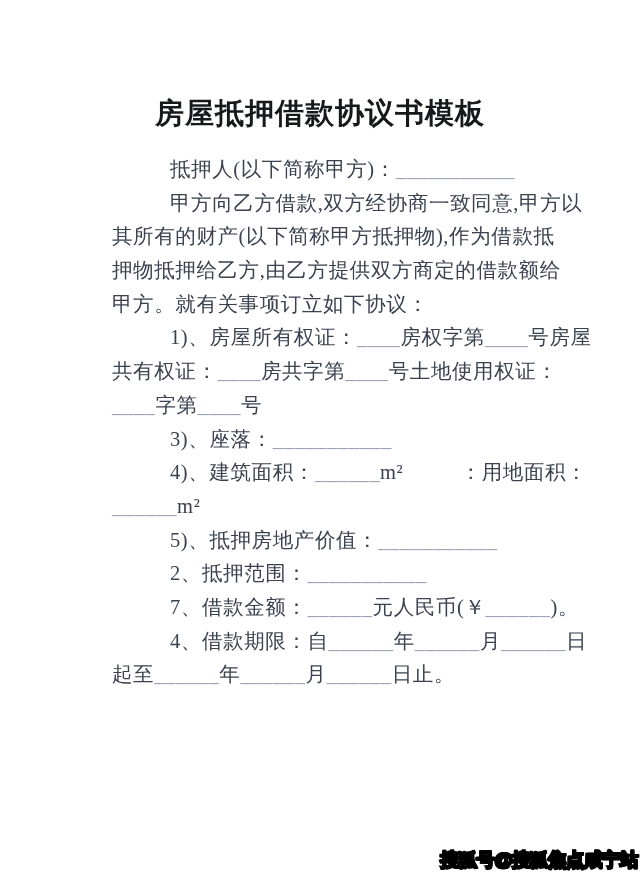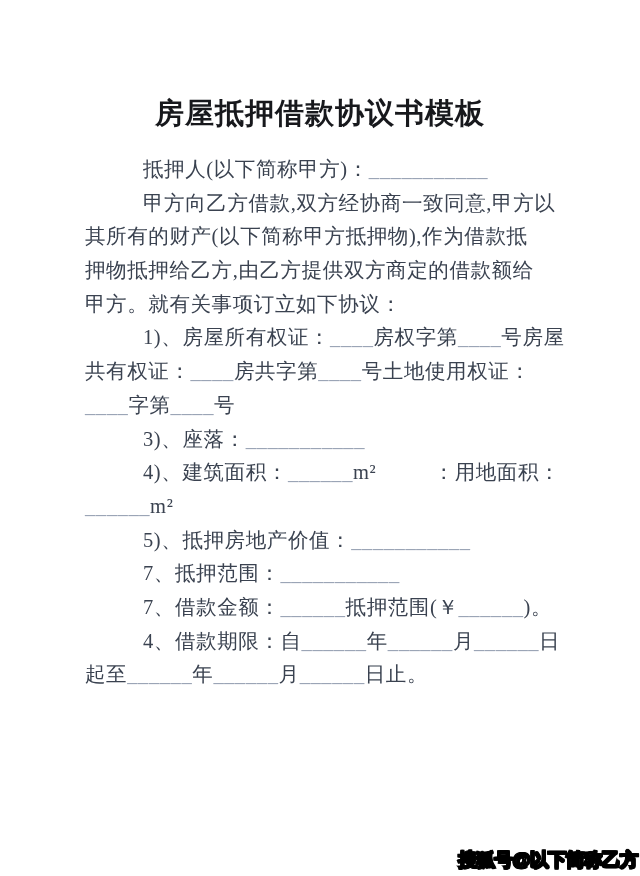--- a/index.html
+++ b/index.html
@@ -38,20 +38,21 @@
     left: 85px;
     width: 468px;
     color: var(--body-text, #3a4250);
     font-size: 20.5px;
     letter-spacing: 0.6px;
     line-height: 33.7px;
   }
   .line {
     height: 33.7px;
     white-space: nowrap;
+    margin-left: 27px;
   }
   .line.indent {
     padding-left: 58px;
   }
   .blank {
     color: var(--blank-line, #96a0b2);
     font-weight: 400;
   }
   .watermark {
     position: absolute;
@@ -87,20 +88,20 @@
       <div class="line"><span>其所有的财产(以下简称甲方抵押物),作为借款抵</span></div>
       <div class="line"><span>押物抵押给乙方,由乙方提供双方商定的借款额给</span></div>
       <div class="line"><span>甲方。就有关事项订立如下协议：</span></div>
       <div class="line indent"><span>1)、房屋所有权证：</span><span class="blank">____</span><span>房权字第</span><span class="blank">____</span><span>号房屋</span></div>
       <div class="line"><span>共有权证：</span><span class="blank">____</span><span>房共字第</span><span class="blank">____</span><span>号土地使用权证：</span></div>
       <div class="line"><span class="blank">____</span><span>字第</span><span class="blank">____</span><span>号</span></div>
       <div class="line indent"><span>3)、座落：</span><span class="blank">___________</span></div>
       <div class="line indent"><span>4)、建筑面积：</span><span class="blank">______</span><span>m²&nbsp;&nbsp;&nbsp;&nbsp;&nbsp;&nbsp;&nbsp;&nbsp;&nbsp;&nbsp;：用地面积：</span></div>
       <div class="line"><span class="blank">______</span><span>m²</span></div>
       <div class="line indent"><span>5)、抵押房地产价值：</span><span class="blank">___________</span></div>
-      <div class="line indent"><span>7、抵押范围：</span><span class="blank">___________</span></div>
-      <div class="line indent"><span>7、借款金额：</span><span class="blank">______</span><span>抵押范围(￥</span><span class="blank">______</span><span>)。</span></div>
+      <div class="line indent"><span>2、抵押范围：</span><span class="blank">___________</span></div>
+      <div class="line indent"><span>7、借款金额：</span><span class="blank">______</span><span>元人民币(￥</span><span class="blank">______</span><span>)。</span></div>
       <div class="line indent"><span>4、借款期限：自</span><span class="blank">______</span><span>年</span><span class="blank">______</span><span>月</span><span class="blank">______</span><span>日</span></div>
       <div class="line"><span>起至</span><span class="blank">______</span><span>年</span><span class="blank">______</span><span>月</span><span class="blank">______</span><span>日止。</span></div>
     </div>
 
-  <div class="watermark">搜狐号@以下简称乙方</div>
+  <div class="watermark">搜狐号@搜狐焦点咸宁站</div>
 </div>
 
 </body></html>

